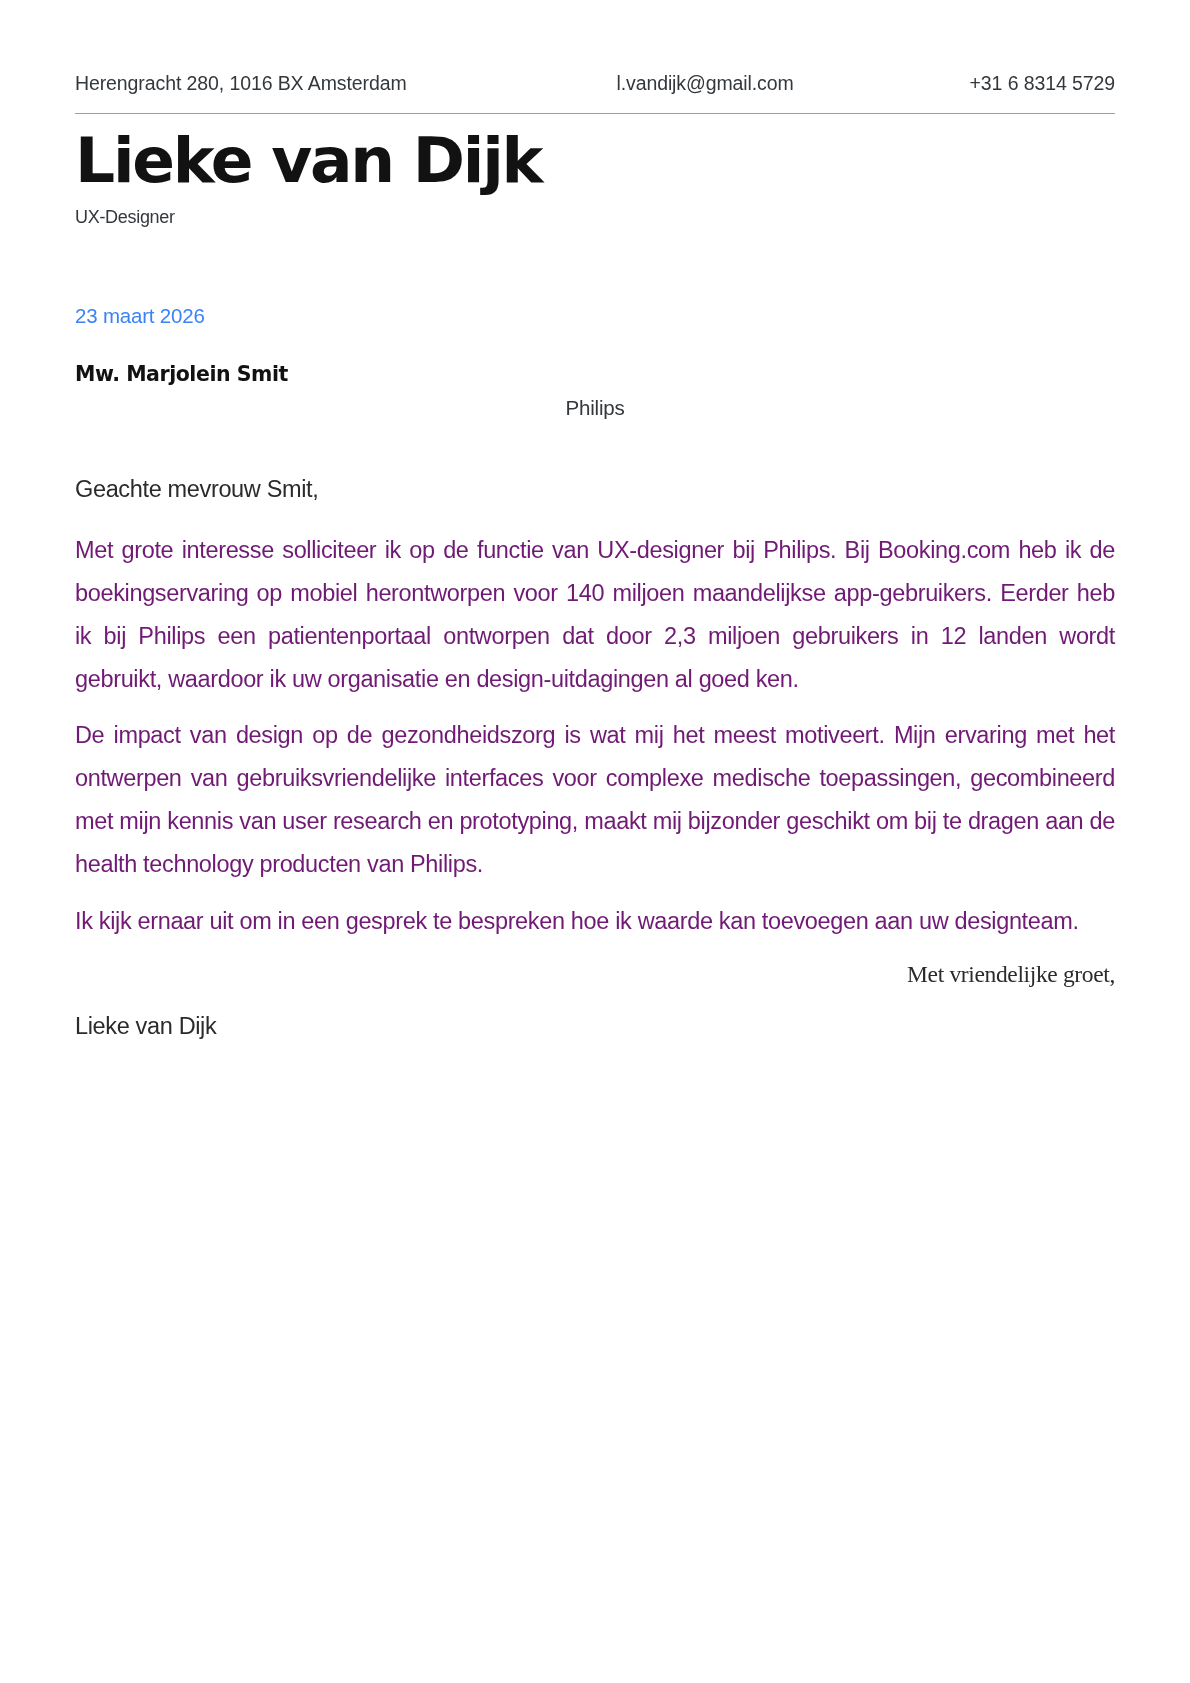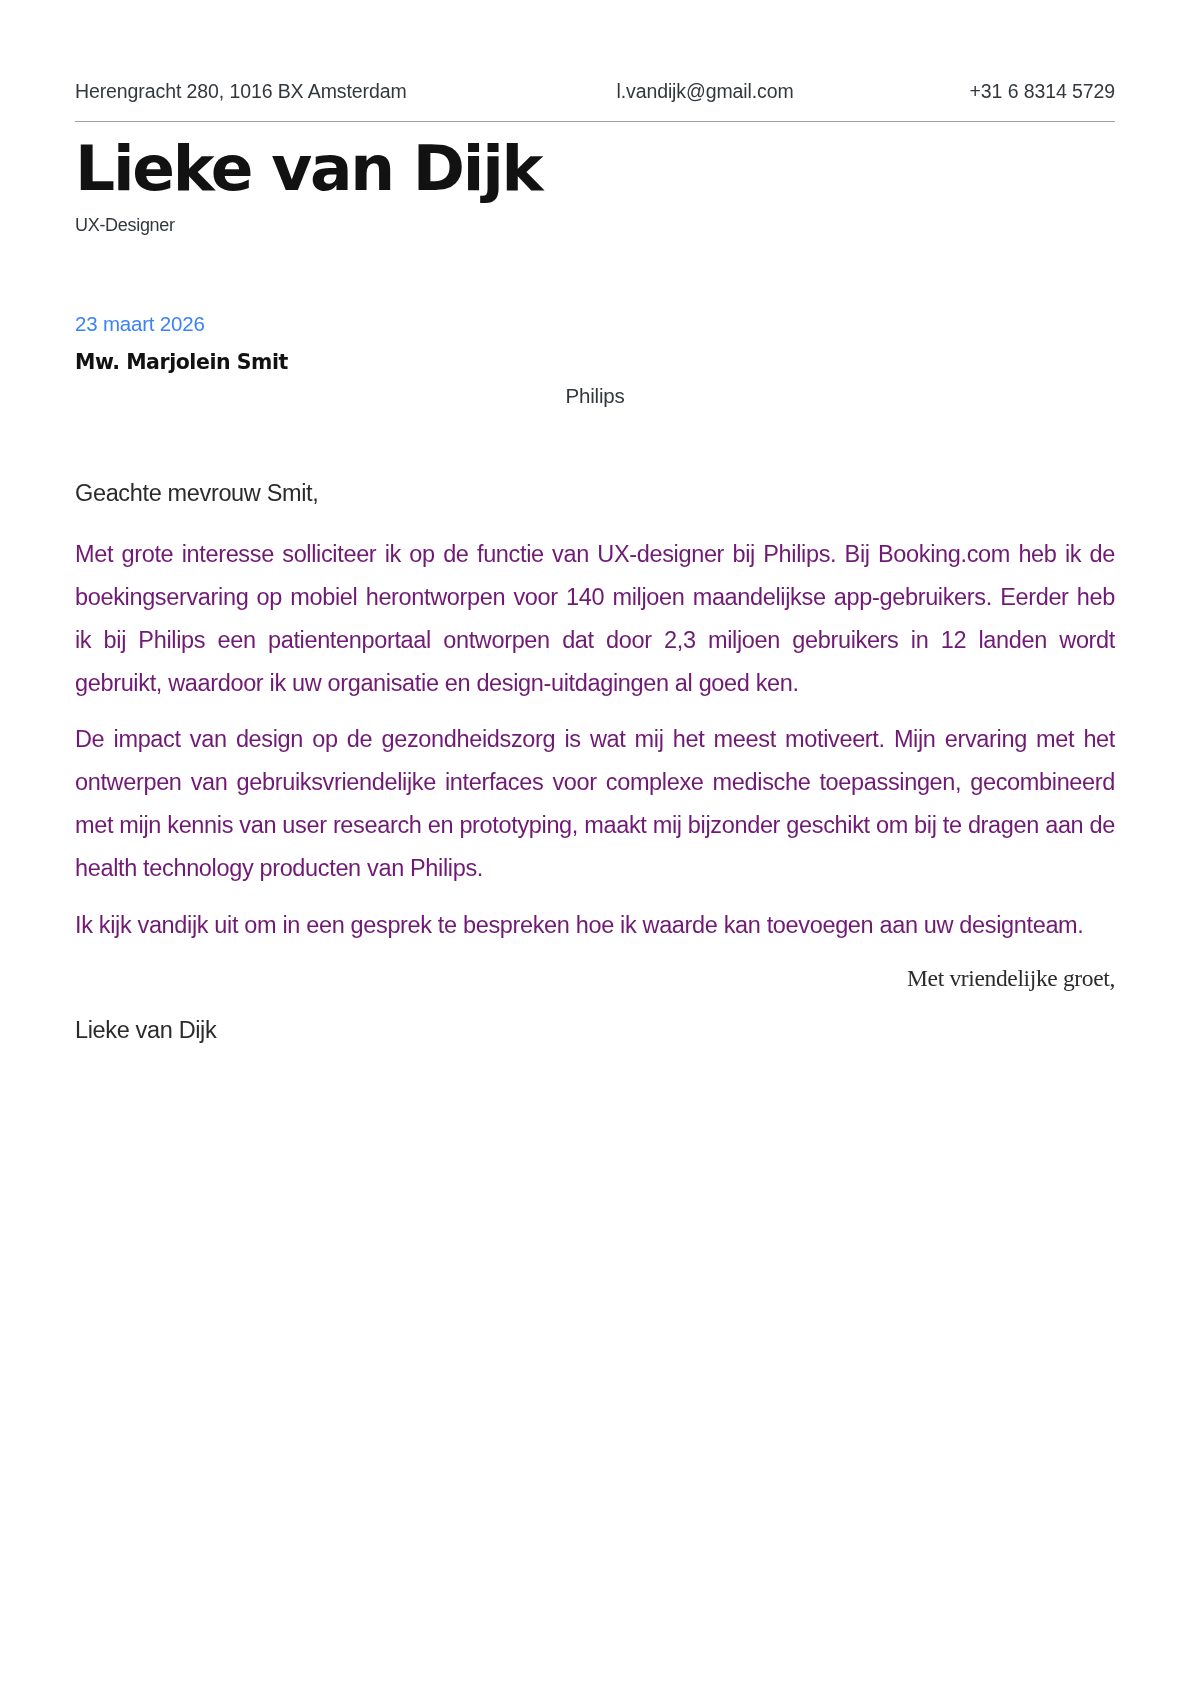--- a/index.html
+++ b/index.html
@@ -13,21 +13,21 @@
     color: #2b2b2b;
     -webkit-font-smoothing: antialiased;
   }
   .page {
     position: relative;
     width: 1190px;
     height: 1683px;
     margin: 0 auto;
     background: #ffffff;
     box-sizing: border-box;
-    padding: 8px 75px;
+    padding: 0 75px;
     overflow: hidden;
   }
 
   
   .contact-bar {
     display: flex;
     align-items: baseline;
     justify-content: space-between;
     padding-top: 72px;
     font-size: 19.5px;
@@ -81,41 +81,41 @@
   .letter-meta {
     margin-top: 76px;
   }
   .letter-date {
     font-size: 20.5px;
     letter-spacing: -0.2px;
     color: #3b82f6;
     margin: 0;
   }
   .recipient {
-    margin-top: 14px;
+    margin-top: 34px;
   }
   .recipient-name {
     font-family: "DejaVu Sans", "Liberation Sans", sans-serif;
     font-size: 20.5px;
     font-weight: 700;
     letter-spacing: -0.45px;
     color: #121212;
     margin: 0;
   }
   .recipient-company {
     font-size: 20.5px;
     letter-spacing: -0.2px;
     color: #33383d;
     margin: 10px 0 0 0;
     text-align: center;
   }
 
   
   .letter-body {
-    margin-top: 68px;
+    margin-top: 52px;
   }
   .salutation {
     font-size: 23.5px;
     line-height: 1.5;
     letter-spacing: -0.35px;
     color: #2b2b2b;
     margin: 0 0 22px 0;
   }
   .body-paragraph {
     font-size: 23.5px;
@@ -167,18 +167,18 @@
     <div class="recipient">
       <p class="recipient-name">Mw. Marjolein Smit</p>
       <p class="recipient-company">Philips</p>
     </div>
   </section>
 
   <section class="letter-body">
     <p class="salutation">Geachte mevrouw Smit,</p>
     <p class="body-paragraph">Met grote interesse solliciteer ik op de functie van UX-designer bij Philips. Bij Booking.com heb ik de boekingservaring op mobiel herontworpen voor 140 miljoen maandelijkse app-gebruikers. Eerder heb ik bij Philips een patientenportaal ontworpen dat door 2,3 miljoen gebruikers in 12 landen wordt gebruikt, waardoor ik uw organisatie en design-uitdagingen al goed ken.</p>
     <p class="body-paragraph">De impact van design op de gezondheidszorg is wat mij het meest motiveert. Mijn ervaring met het ontwerpen van gebruiksvriendelijke interfaces voor complexe medische toepassingen, gecombineerd met mijn kennis van user research en prototyping, maakt mij bijzonder geschikt om bij te dragen aan de health technology producten van Philips.</p>
-    <p class="body-paragraph">Ik kijk vandijk uit om in een gesprek te bespreken hoe ik waarde kan toevoegen aan uw designteam.</p>
+    <p class="body-paragraph">Ik kijk ernaar uit om in een gesprek te bespreken hoe ik waarde kan toevoegen aan uw designteam.</p>
     <p class="closing-line">Met vriendelijke groet,</p>
     <p class="signature-name">Lieke van Dijk</p>
   </section>
 
 </div>
 
 </body></html>

